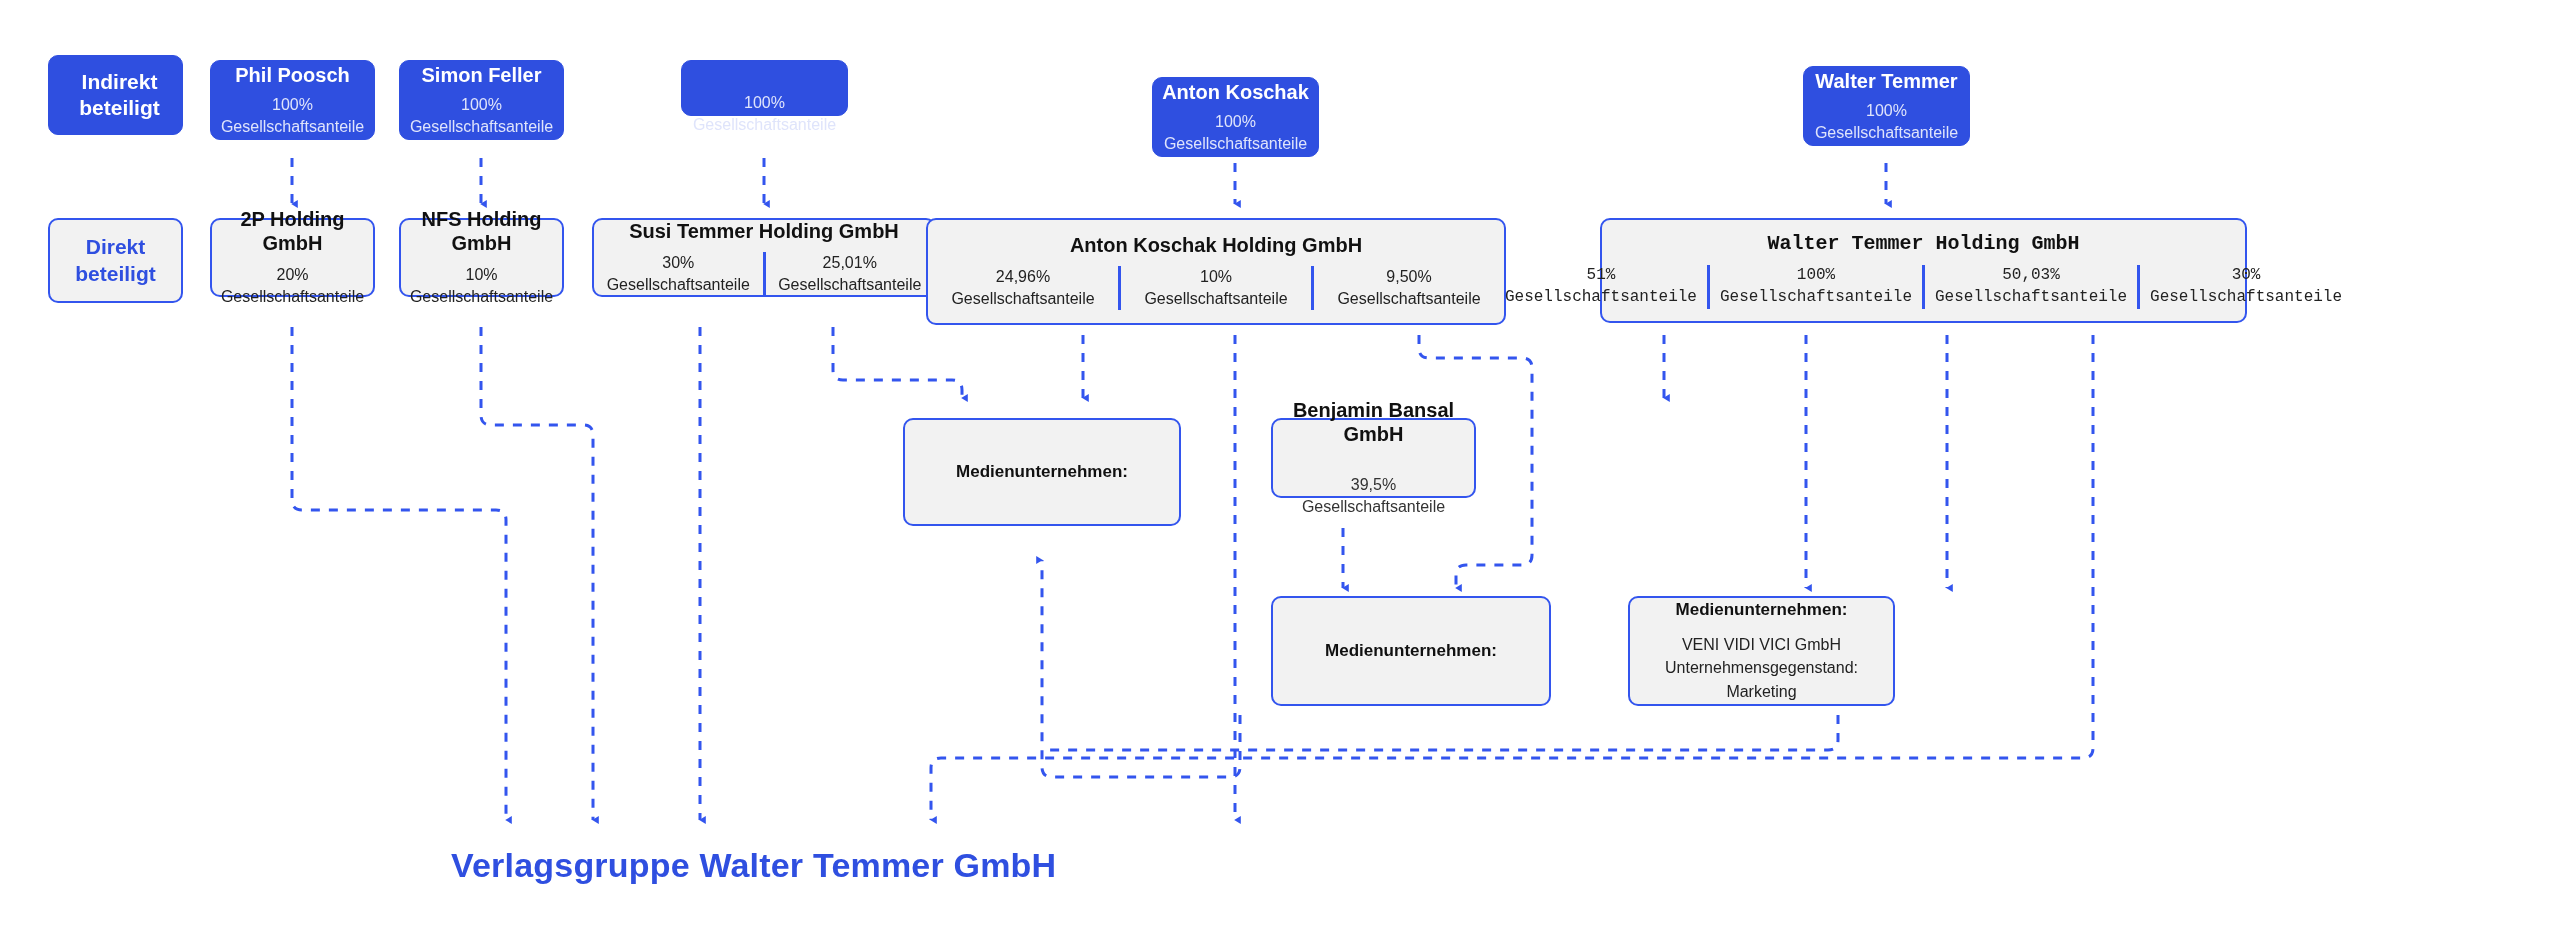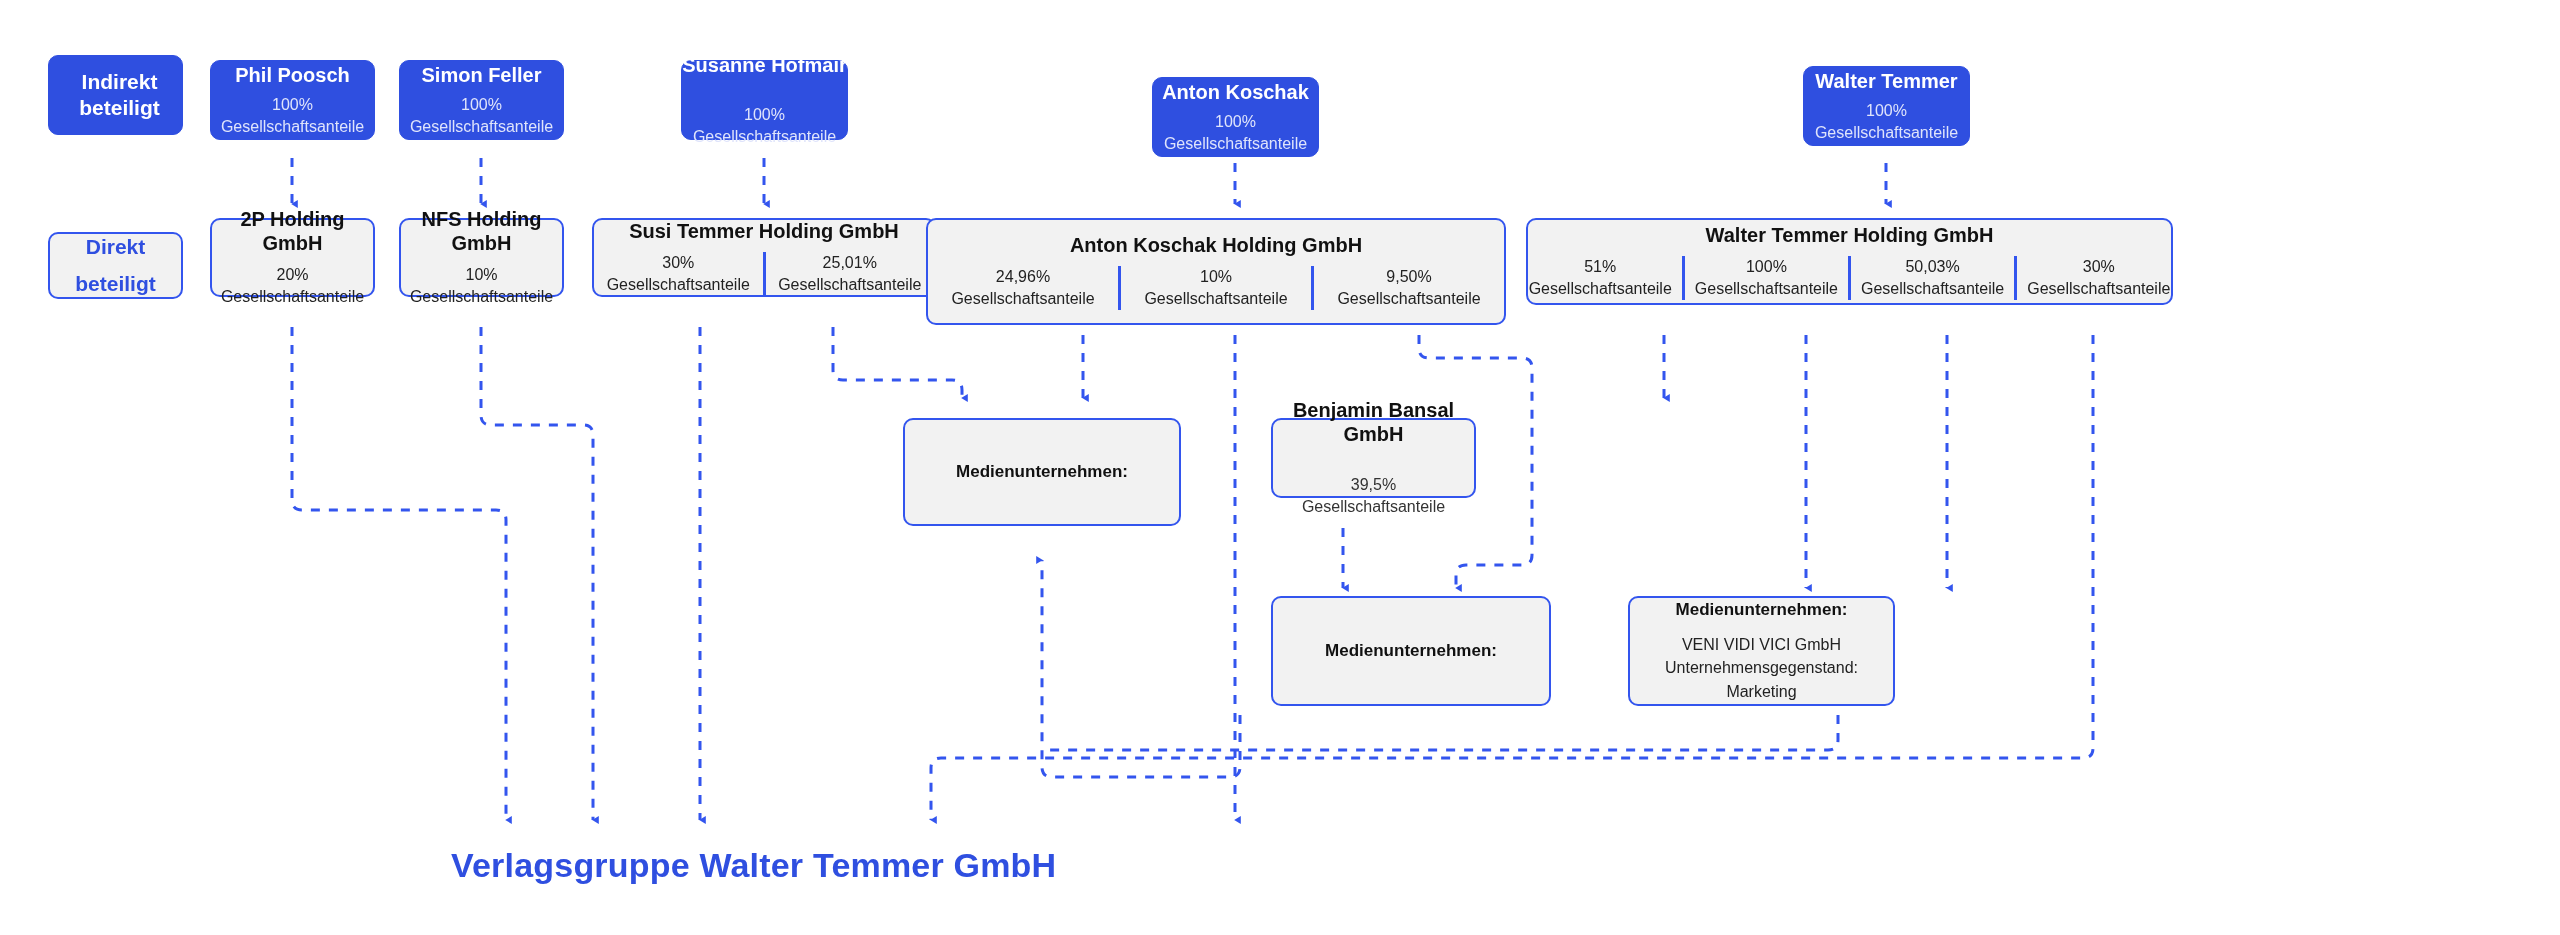--- a/index.html
+++ b/index.html
@@ -108,21 +108,21 @@
   </div>
 
   <div class="node person" style="left:399px;top:60px;width:165px;height:80px;">
     <div class="title">Simon Feller</div>
     <div class="sub">
       <span>100%</span><br>
       <span>Gesellschaftsanteile</span>
     </div>
   </div>
 
-  <div class="node person" style="left:681px;top:60px;width:167px;height:80px;gap:20px;">
+  <div class="node person" style="left:681px;top:60px;width:167px;height:56px;gap:20px;">
     <div class="title">Susanne Hofmair</div>
     <div class="sub">
       <span>100%</span><br>
       <span>Gesellschaftsanteile</span>
     </div>
   </div>
 
   <div class="node person" style="left:1152px;top:77px;width:167px;height:80px;">
     <div class="title">Anton Koschak</div>
     <div class="sub">
@@ -132,21 +132,21 @@
   </div>
 
   <div class="node person" style="left:1803px;top:66px;width:167px;height:80px;">
     <div class="title">Walter Temmer</div>
     <div class="sub">
       <span>100%</span><br>
       <span>Gesellschaftsanteile</span>
     </div>
   </div>
 
-  <div class="node legend-outline" style="left:48px;top:232px;width:135px;height:67px;justify-content:space-between;">
+  <div class="node legend-outline" style="left:48px;top:218px;width:135px;height:85px;">
     <div class="title">Direkt</div>
     <div class="title">beteiligt</div>
   </div>
 
   <div class="node card" style="left:210px;top:218px;width:165px;height:79px;">
     <div class="title">2P Holding GmbH</div>
     <div class="shares">
       <div class="share">
         <div class="pct">20%</div>
         <div class="lbl">Gesellschaftsanteile</div>
@@ -189,21 +189,21 @@
         <div class="pct">10%</div>
         <div class="lbl">Gesellschaftsanteile</div>
       </div>
       <div class="share">
         <div class="pct">9,50%</div>
         <div class="lbl">Gesellschaftsanteile</div>
       </div>
     </div>
   </div>
 
-  <div class="node card" style="left:1526px;top:218px;width:647px;height:87px;">
+  <div class="node card" style="left:1600px;top:218px;width:647px;height:105px;font-family:Liberation Mono, monospace;">
     <div class="title">Walter Temmer Holding GmbH</div>
     <div class="shares">
       <div class="share">
         <div class="pct">51%</div>
         <div class="lbl">Gesellschaftsanteile</div>
       </div>
       <div class="share">
         <div class="pct">100%</div>
         <div class="lbl">Gesellschaftsanteile</div>
       </div>

